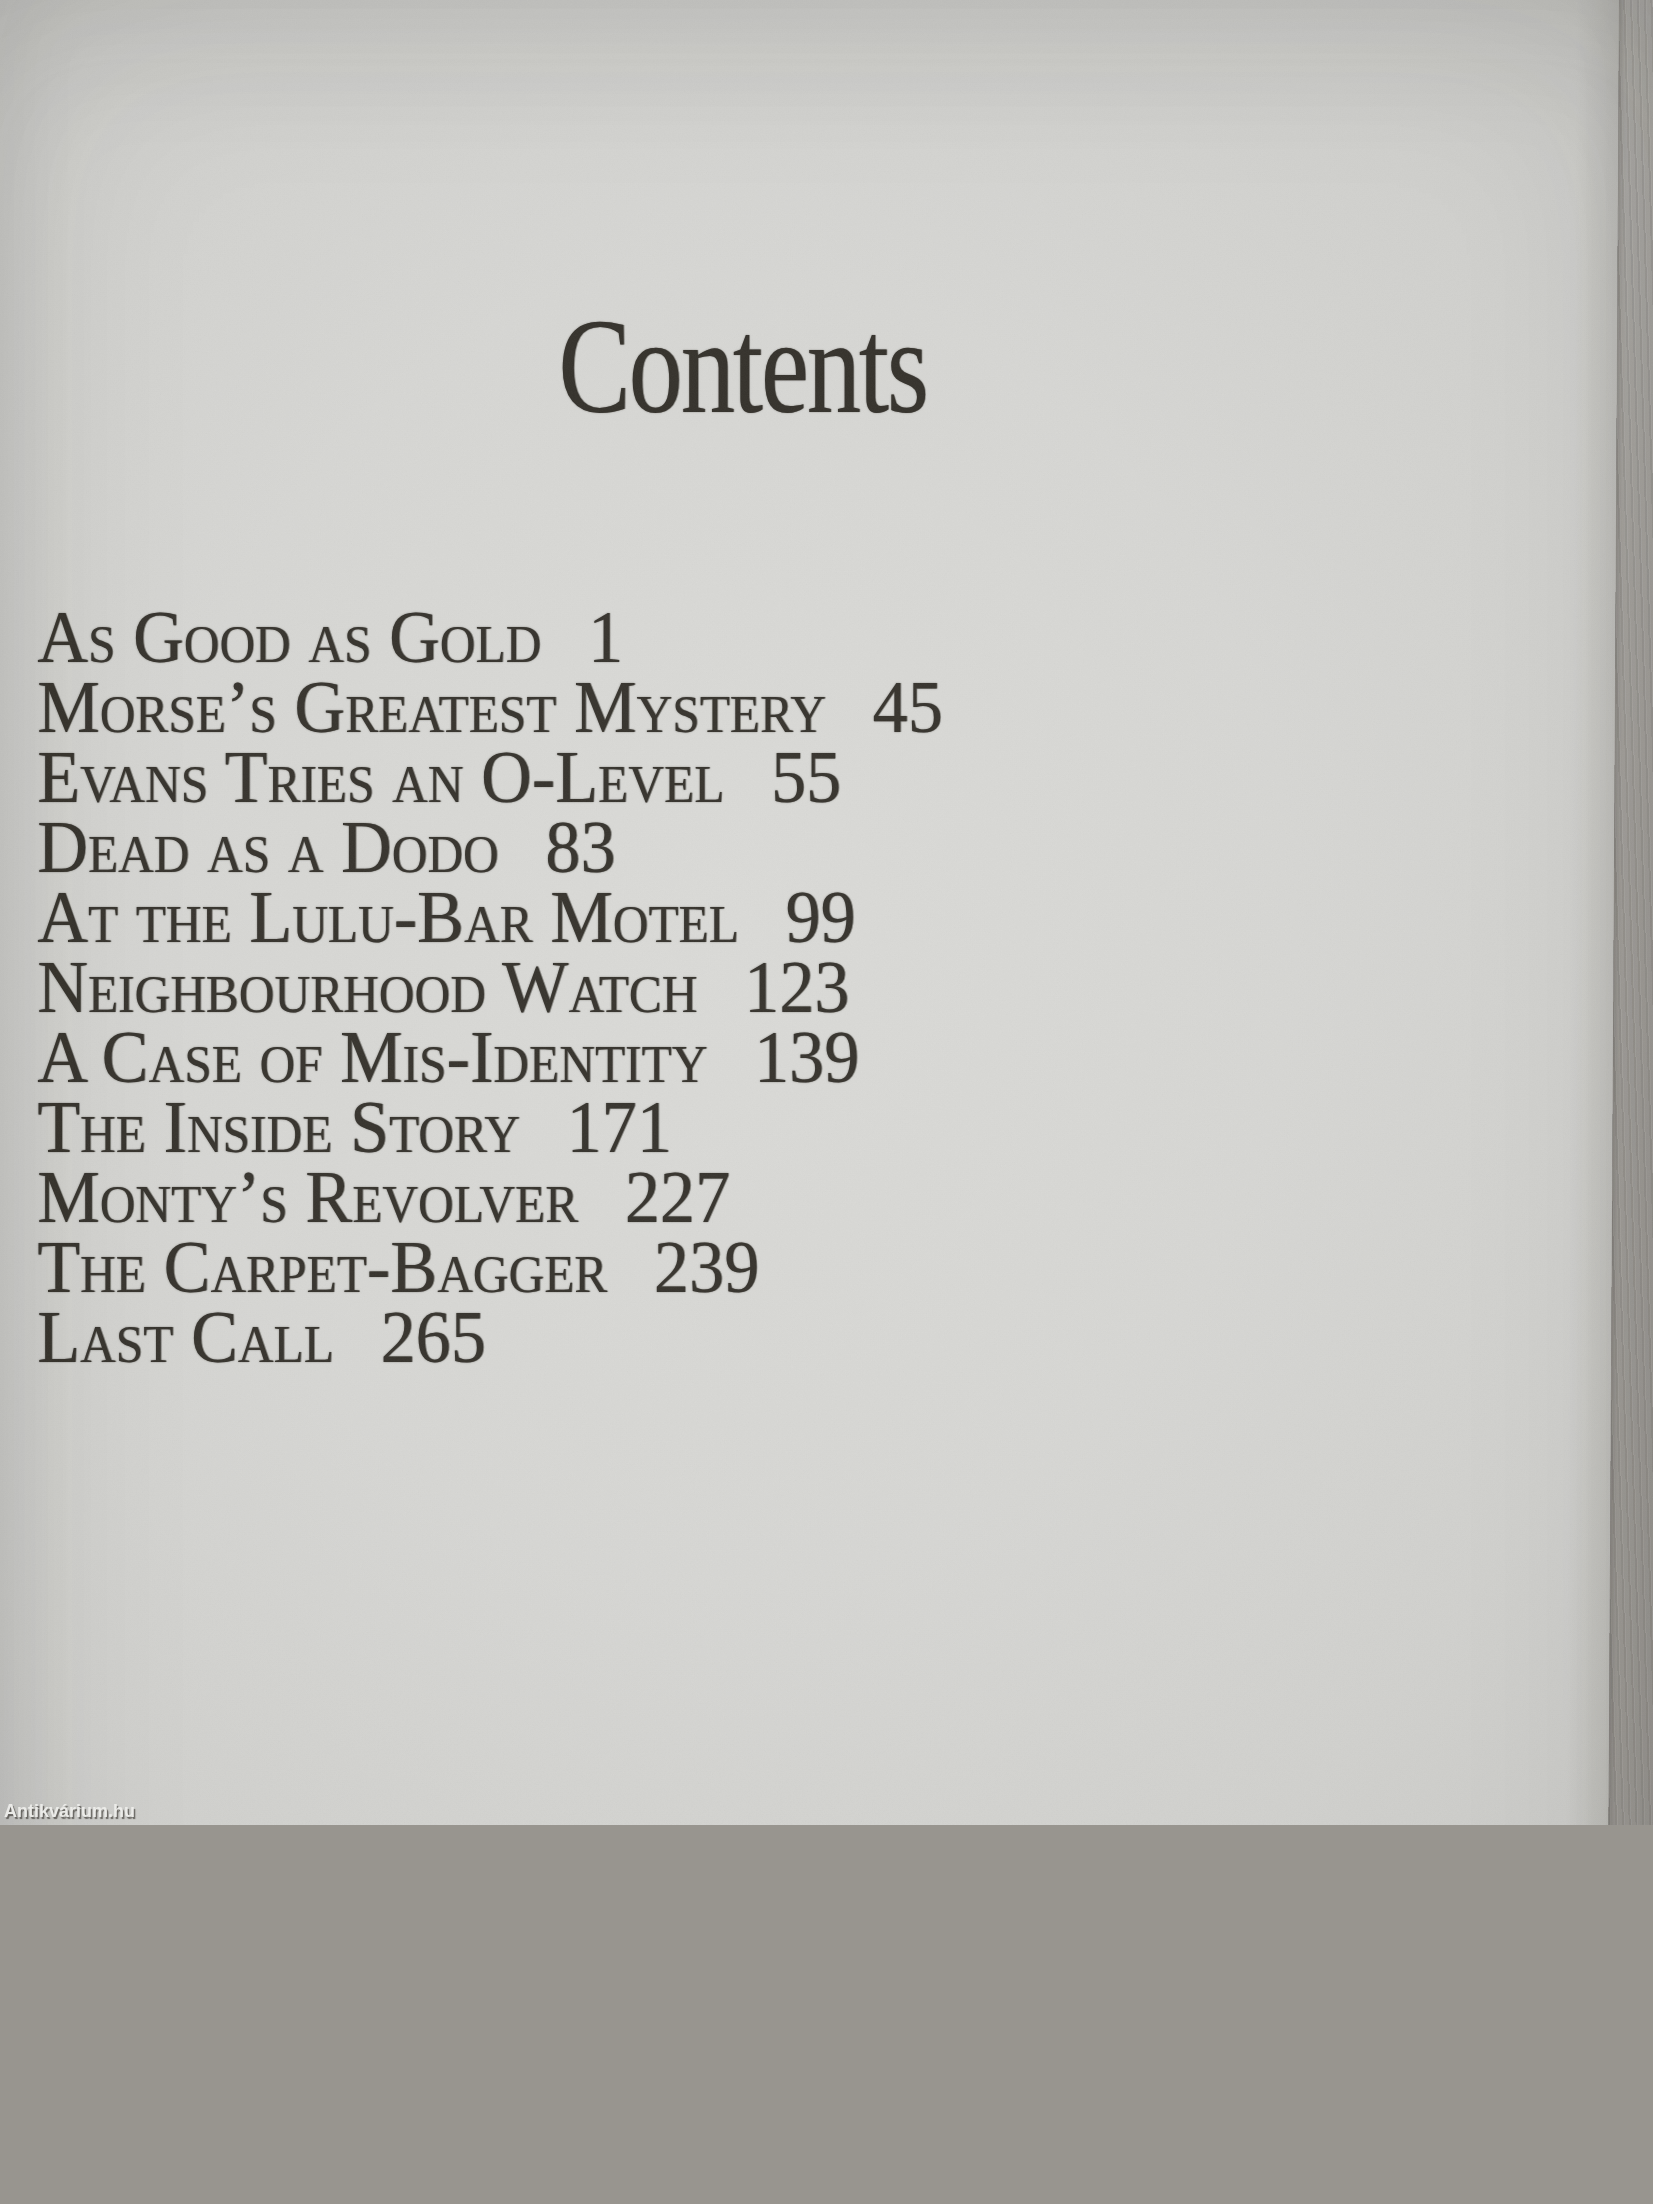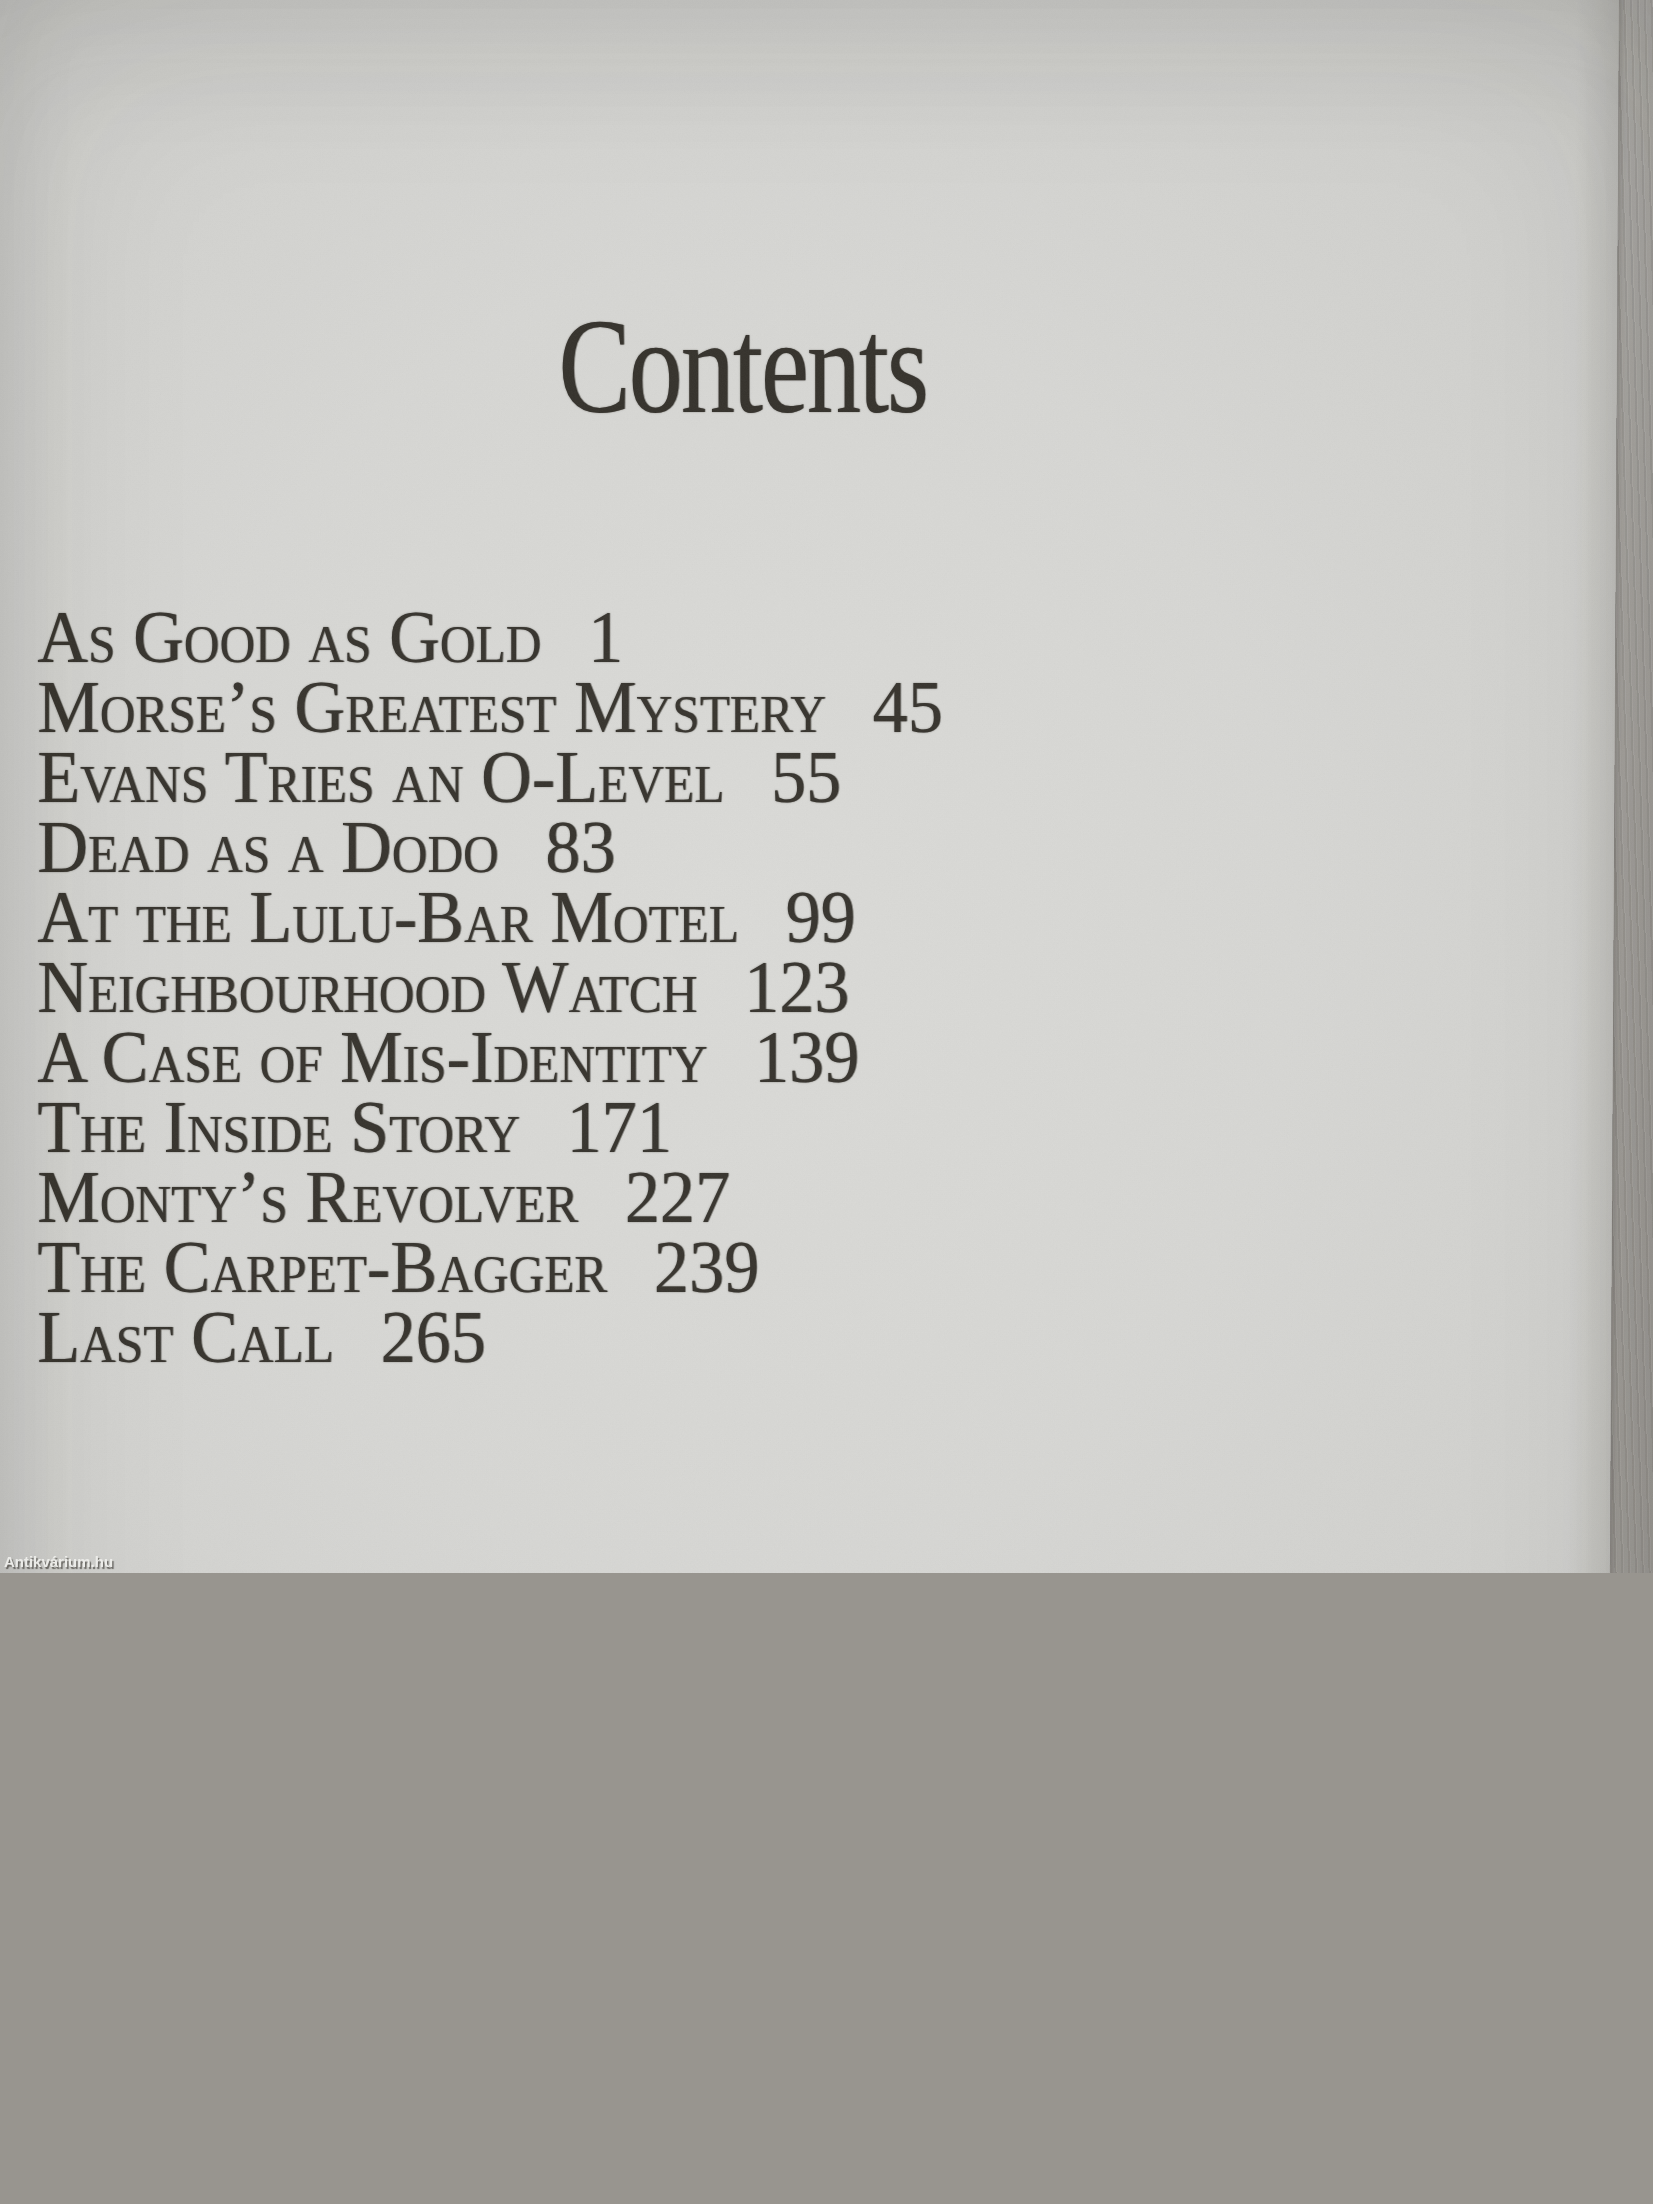--- a/index.html
+++ b/index.html
@@ -7,21 +7,21 @@
     padding: 0;
     width: 1654px;
     height: 2205px;
     overflow: hidden;
     background: #98958f;
     font-family: "Liberation Serif", "DejaVu Serif", serif;
   }
   .photo {
     position: relative;
     width: 1654px;
-    height: 1573px;
+    height: 1825px;
     overflow: hidden;
   }
   
   .paper {
     position: absolute;
     left: 0; top: 0;
     width: 1654px;
     height: 2205px;
     background:
       radial-gradient(ellipse 1261px 1456px at 44% 42%,
@@ -108,21 +108,21 @@
   .toc-row .toc-page {
     margin-left: 49px;
     font-variant: normal;
   }
   .watermark {
     position: absolute;
     left: 3.9px;
     bottom: 2.9px;
     font-family: "Liberation Sans", "DejaVu Sans", sans-serif;
     font-weight: bold;
-    font-size: 15px;
+    font-size: 18px;
     color: #efefec;
     opacity: 0.92;
     text-shadow: 1.5px 1.5px 1px rgba(60,57,52,0.75);
     letter-spacing: 0px;
   }
 </style>
 </head>
 <body>
 
 <div class="photo">

